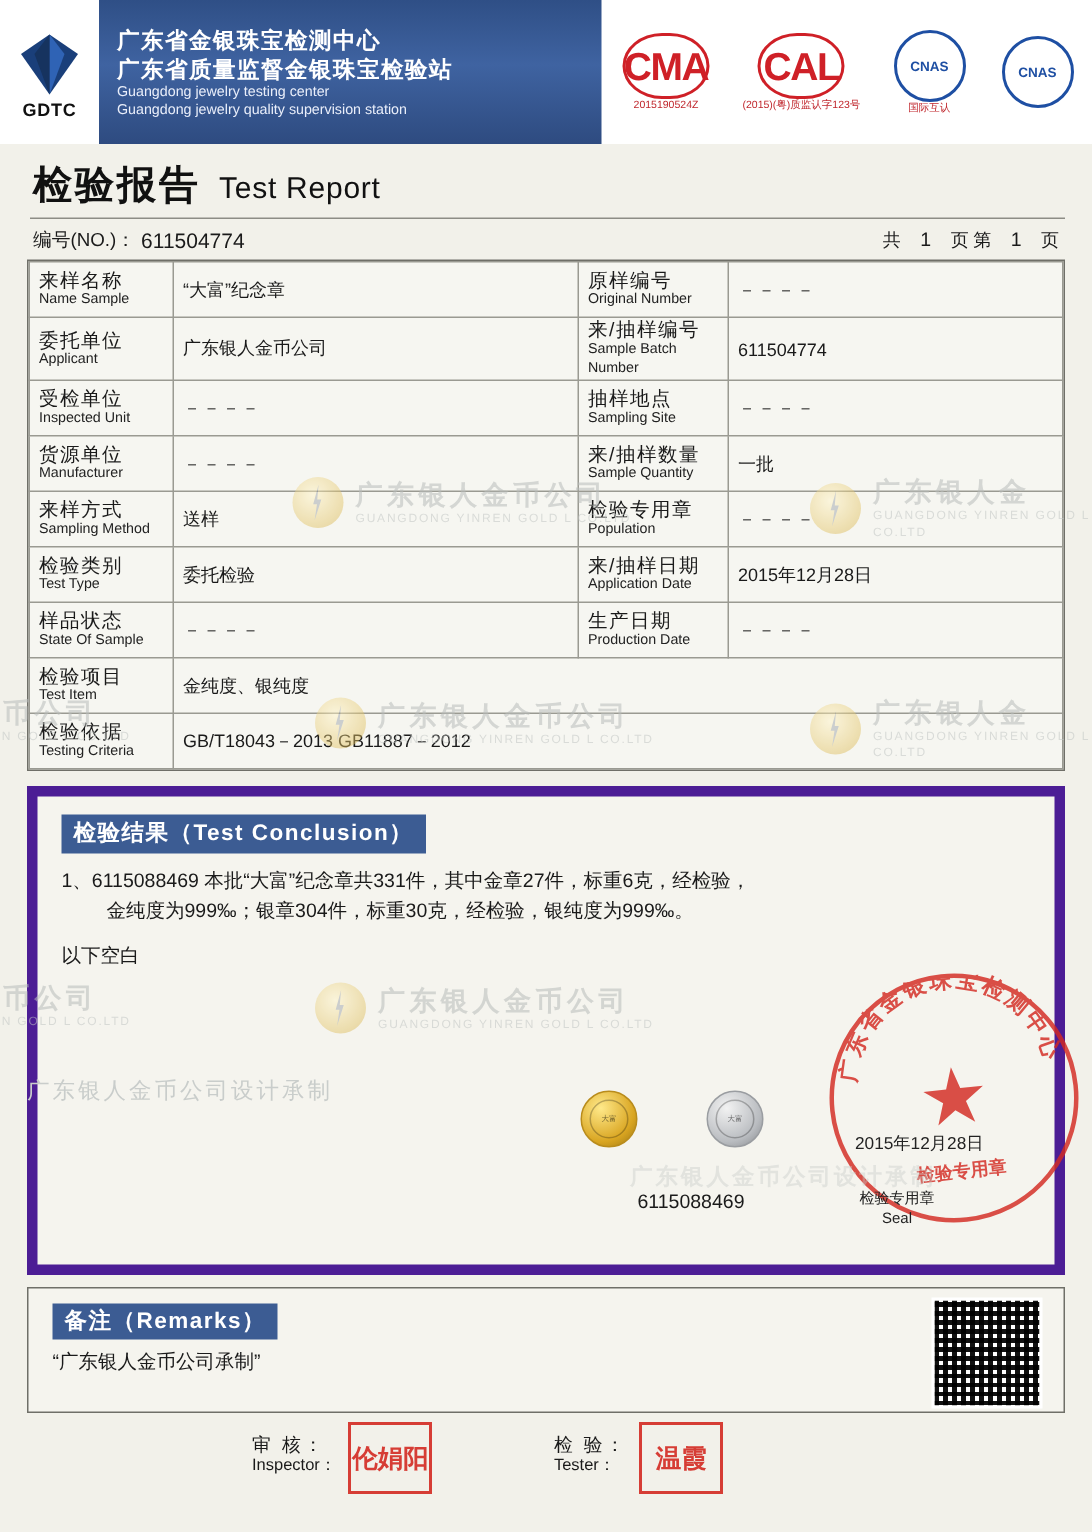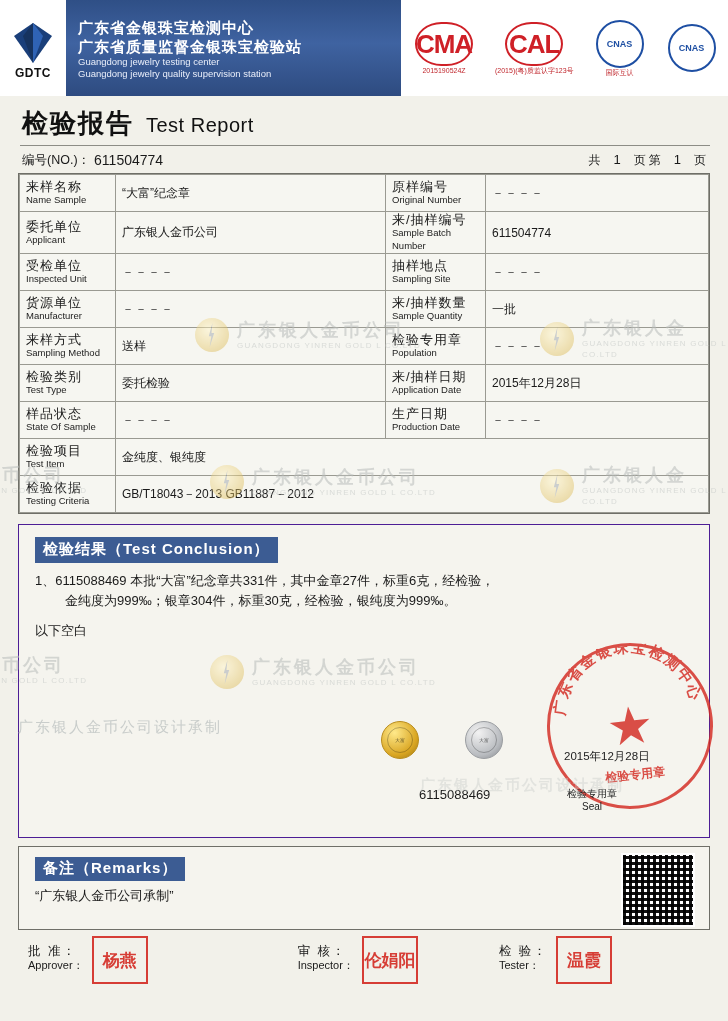--- a/index.html
+++ b/index.html
@@ -188,21 +188,21 @@
   td.val {
     font-size: 12.5px;
     padding-left: 8px;
   }
   td.val.dash { color: #333; letter-spacing: 1px; }
   td.full { border-left: 1px solid #9a9a92; }
 
   
   .concl {
     margin: 10px 18px 0 18px;
-    border: 1px solid #4c1d95;
+    border: 7px solid #4c1d95;
     height: 312px;
     position: relative;
     background: rgba(255,255,255,0.22);
   }
   .concl-title {
     display: inline-block;
     margin: 12px 0 0 16px;
     background: #3c5c93;
     color: #fff;
     font-size: 15px;
@@ -650,27 +650,20 @@
     </div>
   </div>
 
   <div class="remarks">
     <div class="remarks-title">备注（Remarks）</div>
     <div class="remarks-body">“广东银人金币公司承制”</div>
     <div class="qr"></div>
   </div>
 
   <div class="footer">
-    <div class="sig approver">
-      <div class="lbl">
-        <span class="cn">批  准：</span>
-        <span class="en">Approver：</span>
-      </div>
-      <div class="sig-stamp">杨燕</div>
-    </div>
     <div class="sig inspector">
       <div class="lbl">
         <span class="cn">审  核：</span>
         <span class="en">Inspector：</span>
       </div>
       <div class="sig-stamp">伦娟阳</div>
     </div>
     <div class="sig tester">
       <div class="lbl">
         <span class="cn">检  验：</span>

